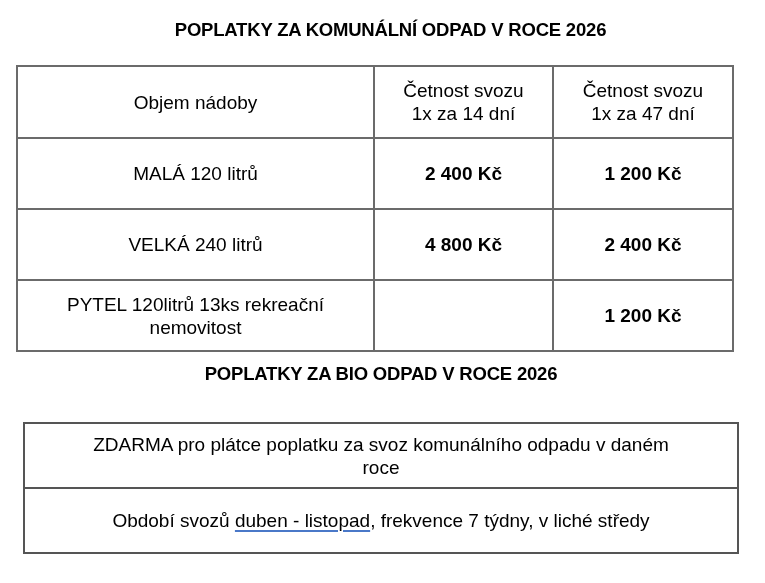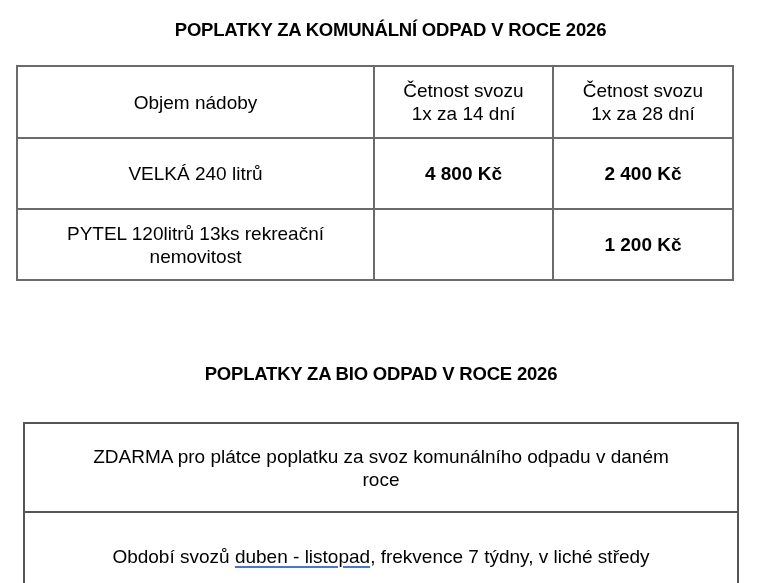--- a/index.html
+++ b/index.html
@@ -14,21 +14,21 @@
          font-size: 19px; line-height: 23px; padding: 0 6px; }
     #fees { left: 16px; top: 65px; width: 716px; }
     #fees col.c1 { width: 357px; }
     #fees col.c2 { width: 179px; }
     #fees col.c3 { width: 180px; }
     #fees tr.r { height: 71px; }
     #fees tr.h { height: 72px; }
     .bold { font-weight: bold; }
     #bio { left: 23px; top: 422px; width: 716px; }
     #bio td { border-color: #555; }
-    #bio tr { height: 89px; }
+    #bio tr { height: 65px; }
     .uline { text-decoration: underline; text-decoration-color: #4a78c8;
              text-decoration-thickness: 2px; text-underline-offset: 3px; }
   </style>
 </head>
 <body>
 
 <div id="t1" class="title">POPLATKY ZA KOMUNÁLNÍ ODPAD V ROCE 2026</div>
 
 <table id="fees">
   <colgroup>
@@ -38,22 +38,27 @@
     </colgroup>
   <tbody>
       <tr class="h">
     <td><span>Objem nádoby</span></td>
     <td>
       <span>Četnost svozu</span><br>
       <span>1x za 14 dní</span>
     </td>
     <td>
       <span>Četnost svozu</span><br>
-      <span>1x za 28 dní</span>
+      <span>1x za 47 dní</span>
     </td>
+  </tr>
+  <tr class="r">
+    <td>MALÁ 120 litrů</td>
+    <td class="bold">2 400 Kč</td>
+    <td class="bold">1 200 Kč</td>
   </tr>
   <tr class="r">
     <td>VELKÁ 240 litrů</td>
     <td class="bold">4 800 Kč</td>
     <td class="bold">2 400 Kč</td>
   </tr>
   <tr class="r">
     <td>
       <span>PYTEL 120litrů 13ks rekreační</span><br>
       <span>nemovitost</span>

